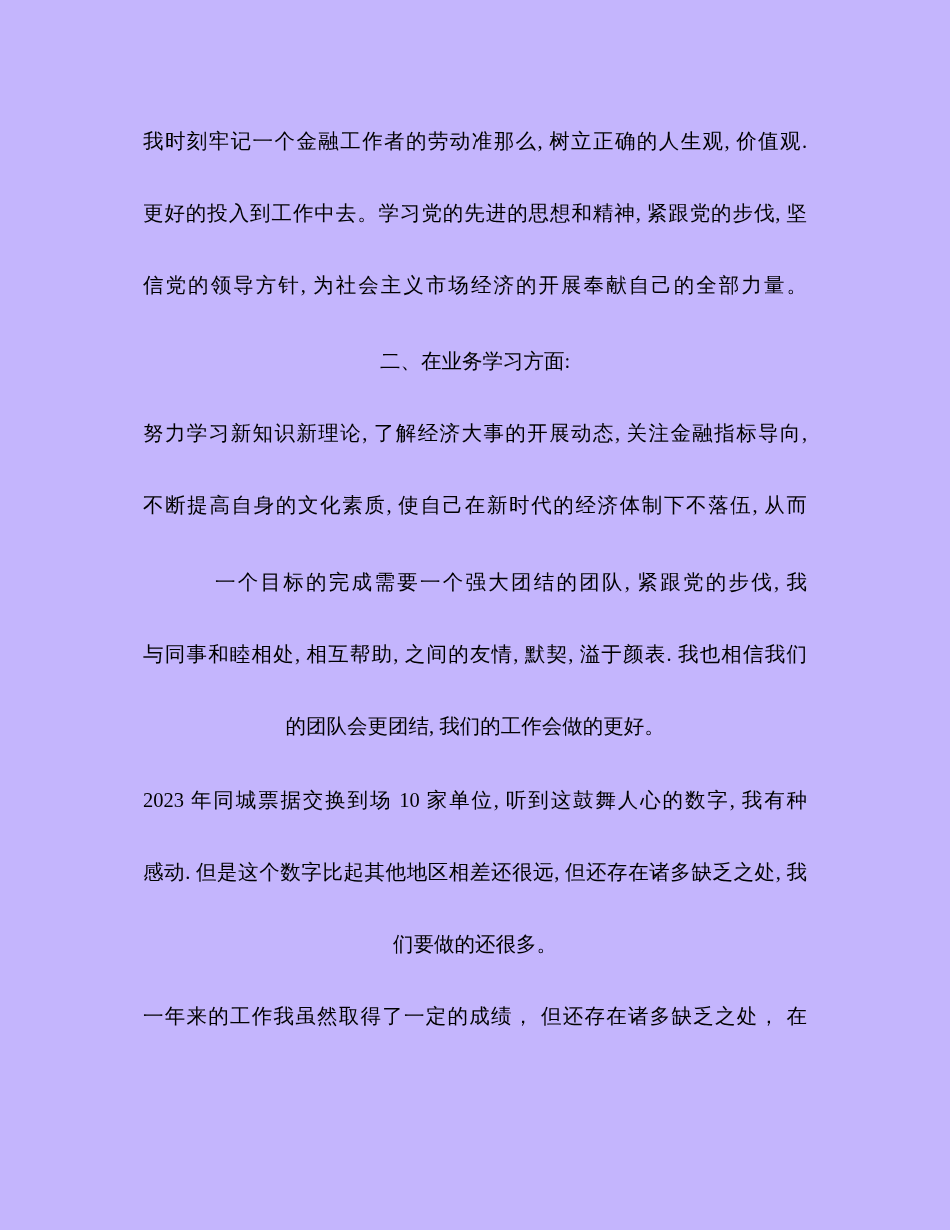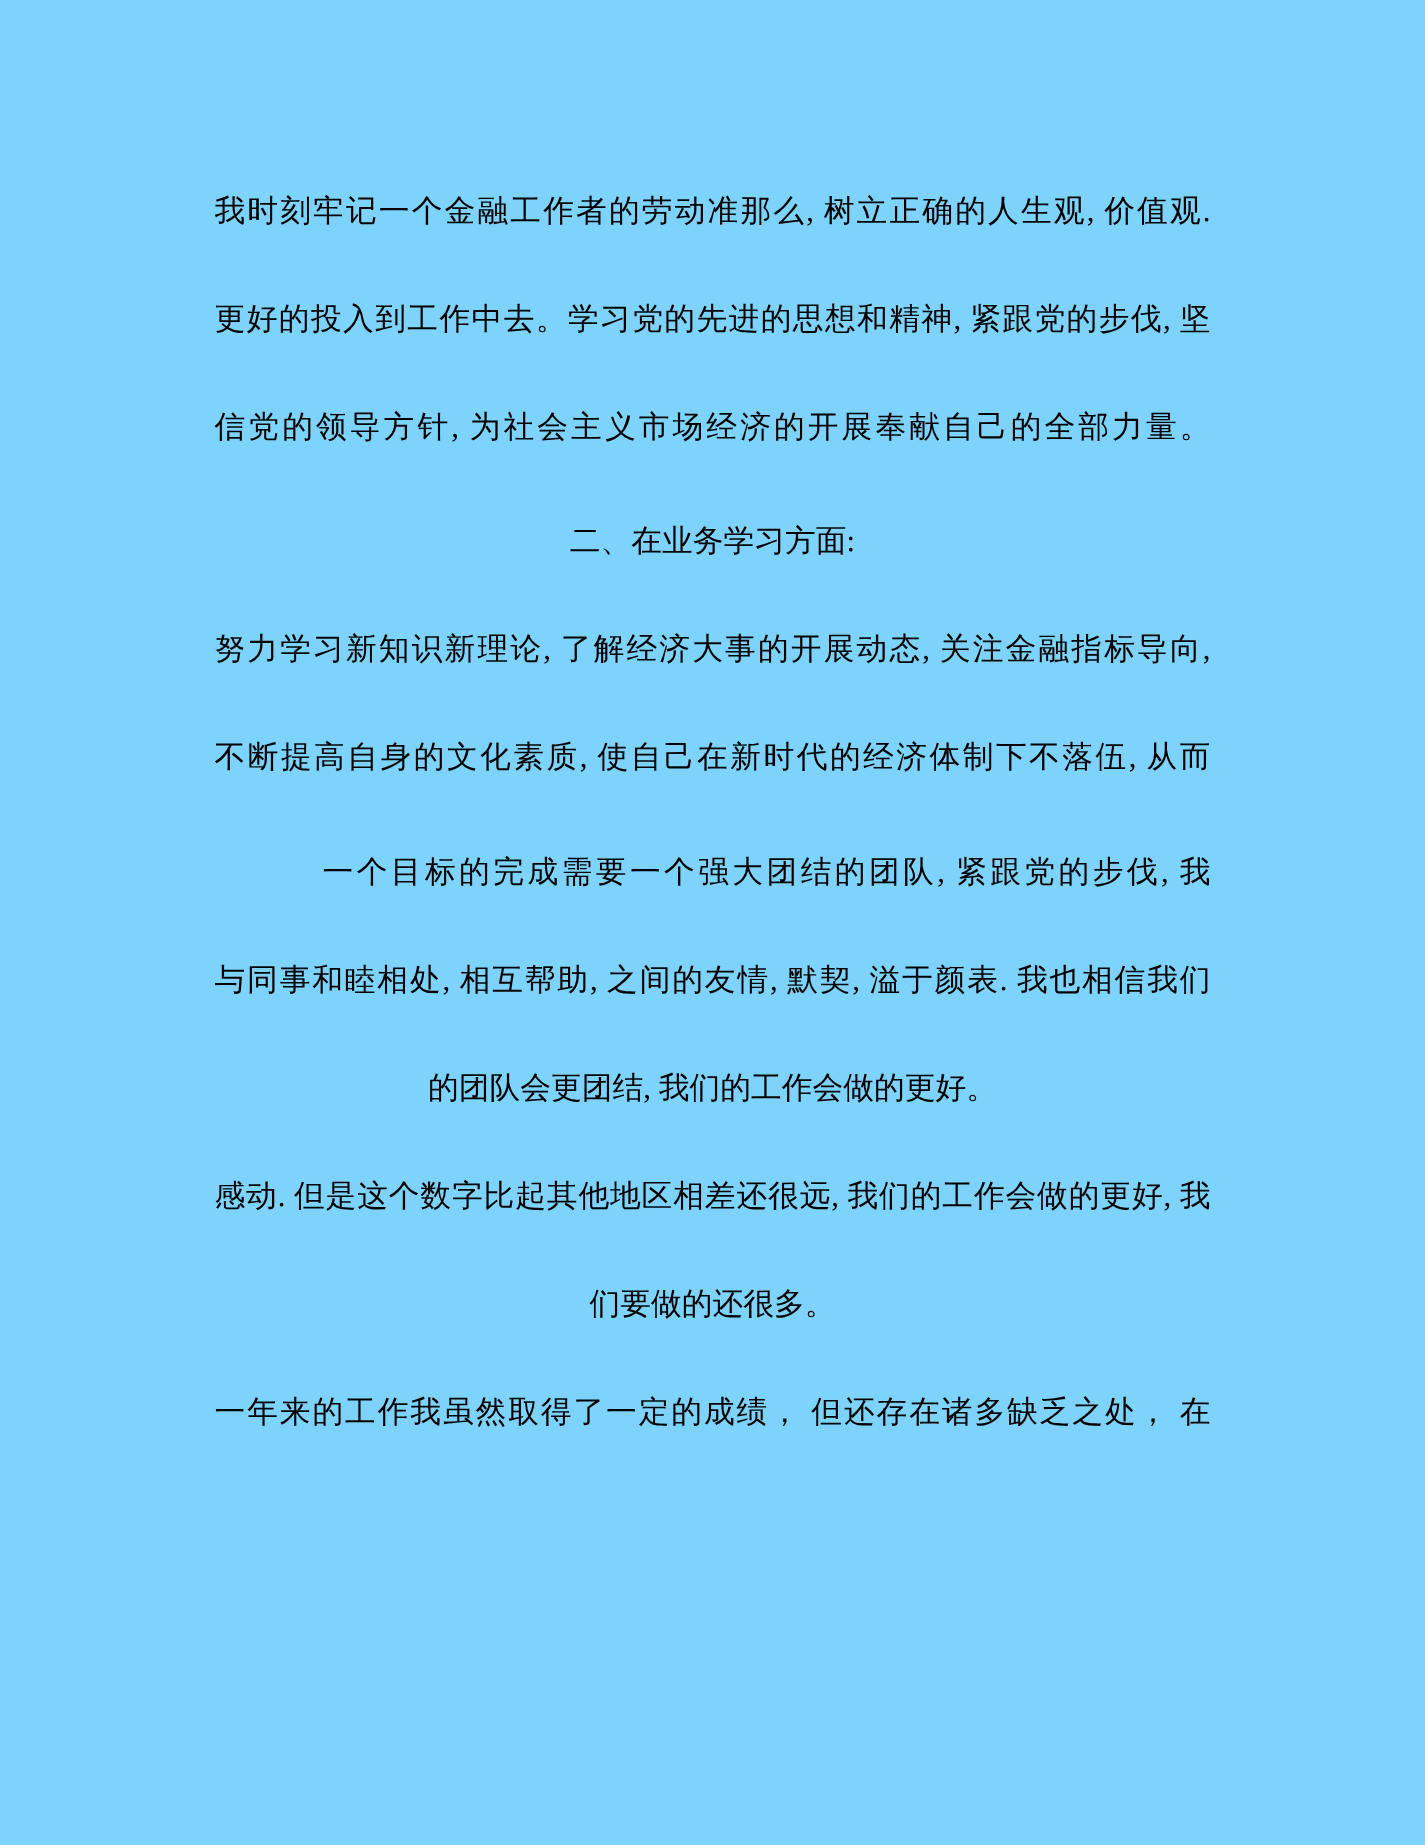--- a/index.html
+++ b/index.html
@@ -4,21 +4,21 @@
 <style>
   html, body {
     margin: 0;
     padding: 0;
     background: #ffffff;
   }
   .page {
     position: relative;
     width: 950px;
     height: 1230px;
-    background: #7dd3fc;
+    background: #c4b5fd;
     box-sizing: border-box;
     padding: 105px 143px 0 143px;
     color: #000000;
     font-family: "Liberation Serif", "DejaVu Serif", serif;
     font-size: 20.5px;
     line-height: 72px;
   }
   .line {
     height: 72px;
     overflow: hidden;
@@ -44,16 +44,17 @@
 <div class="page">
   <div class="line fill">我时刻牢记一个金融工作者的劳动准那么, 树立正确的人生观, 价值观.</div>
   <div class="line fill">更好的投入到工作中去。学习党的先进的思想和精神, 紧跟党的步伐, 坚</div>
   <div class="line fill">信党的领导方针, 为社会主义市场经济的开展奉献自己的全部力量。</div>
   <div class="line gap-sm">二、在业务学习方面:</div>
   <div class="line fill">努力学习新知识新理论, 了解经济大事的开展动态, 关注金融指标导向,</div>
   <div class="line fill">不断提高自身的文化素质, 使自己在新时代的经济体制下不落伍, 从而</div>
   <div class="line fill indent gap-md">一个目标的完成需要一个强大团结的团队, 紧跟党的步伐, 我</div>
   <div class="line fill">与同事和睦相处, 相互帮助, 之间的友情, 默契, 溢于颜表. 我也相信我们</div>
   <div class="line">的团队会更团结, 我们的工作会做的更好。</div>
-  <div class="line fill">感动. 但是这个数字比起其他地区相差还很远, 我们的工作会做的更好, 我</div>
+  <div class="line fill gap-xs">2023 年同城票据交换到场 10 家单位, 听到这鼓舞人心的数字, 我有种</div>
+  <div class="line fill">感动. 但是这个数字比起其他地区相差还很远, 但还存在诸多缺乏之处, 我</div>
   <div class="line">们要做的还很多。</div>
   <div class="line fill">一年来的工作我虽然取得了一定的成绩， 但还存在诸多缺乏之处， 在</div>
 </div>
 
 </body></html>

